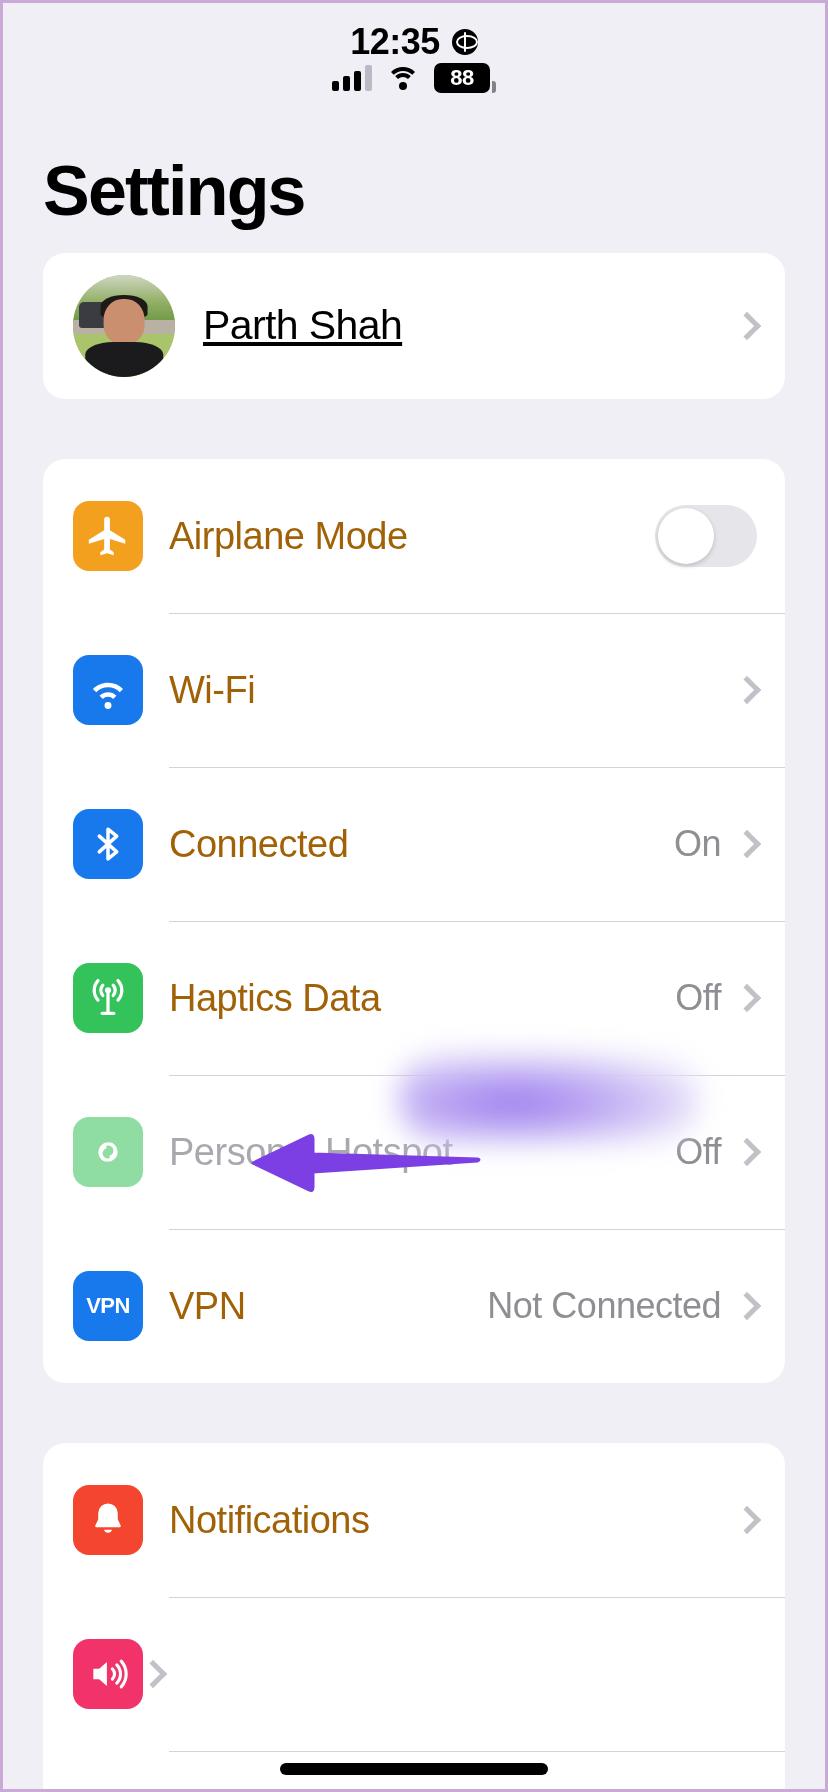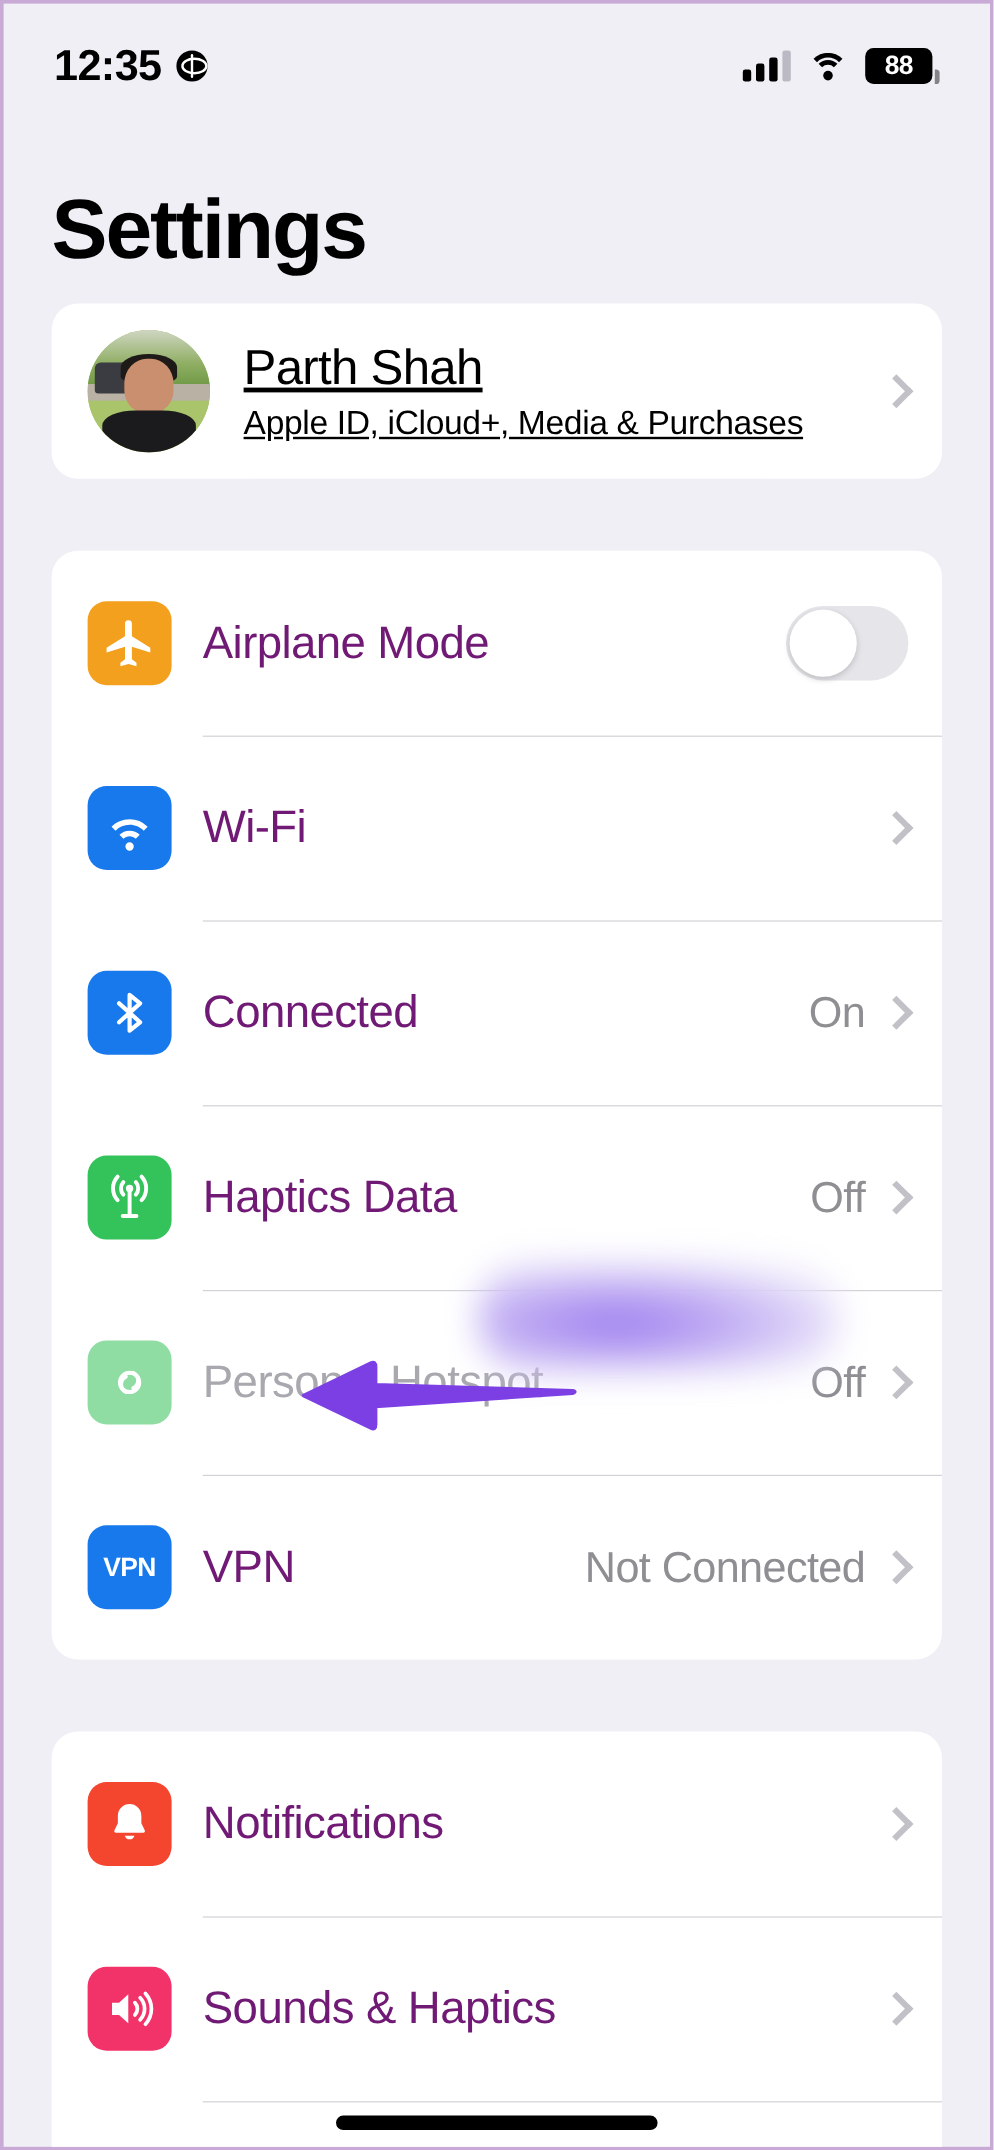--- a/index.html
+++ b/index.html
@@ -29,20 +29,21 @@
   }
 
   
   .status-bar {
     position: relative;
     height: 86px;
     display: flex;
     align-items: center;
     justify-content: space-between;
     padding: 18px 42px 0 42px;
+    flex-direction: column;
   }
   .status-left {
     display: flex;
     align-items: center;
     gap: 12px;
   }
   .status-time {
     font-size: 36px;
     font-weight: 700;
     color: #000;
@@ -268,21 +269,21 @@
     border-radius: 16px;
     flex: none;
     position: relative;
     display: flex;
     align-items: center;
     justify-content: center;
   }
   .row-label {
     flex: 1;
     font-size: 38px;
-    color: #701a75;
+    color: #a16207;
     letter-spacing: -0.5px;
     padding-left: 26px;
     white-space: nowrap;
   }
   .row-label.disabled { color: #a9a8ae; }
   .row-value {
     font-size: 36px;
     color: #8e8e93;
     letter-spacing: -0.5px;
     white-space: nowrap;
@@ -407,21 +408,20 @@
         <span class="sky"></span>
         <span class="road"></span>
         <span class="grass"></span>
         <span class="car"></span>
         <span class="hair"></span>
         <span class="head"></span>
         <span class="body"></span>
       </div>
       <div class="profile-text">
         <div class="profile-name">Parth Shah</div>
-        <div class="profile-sub">Apple ID, iCloud+, Media &amp; Purchases</div>
       </div>
       <span class="chevron"></span>
     </div>
   </div>
 
   <div class="group-gap"></div>
 
   <div class="card">
 
     <div class="row">
@@ -506,21 +506,20 @@
       <span class="chevron"></span>
     </div>
 
     <div class="row">
       <span class="row-icon ic-sounds">
         <svg width="44" height="44" viewBox="0 0 24 24" fill="none">
             <path d="M4 9.2h3.2L11.4 5.4v13.2L7.2 14.8H4z" fill="#fff"></path>
             <path d="M14.4 9.2a4 4 0 0 1 0 5.6M16.8 7a7.2 7.2 0 0 1 0 10M19.2 5a10.4 10.4 0 0 1 0 14" stroke="#fff" stroke-width="1.7" stroke-linecap="round"></path>
           </svg>
       </span>
-      <span class="row-label">Sounds &amp; Haptics</span>
       <span class="chevron"></span>
     </div>
 
     <div class="row">
       
       
       
     </div>
 
   </div>

